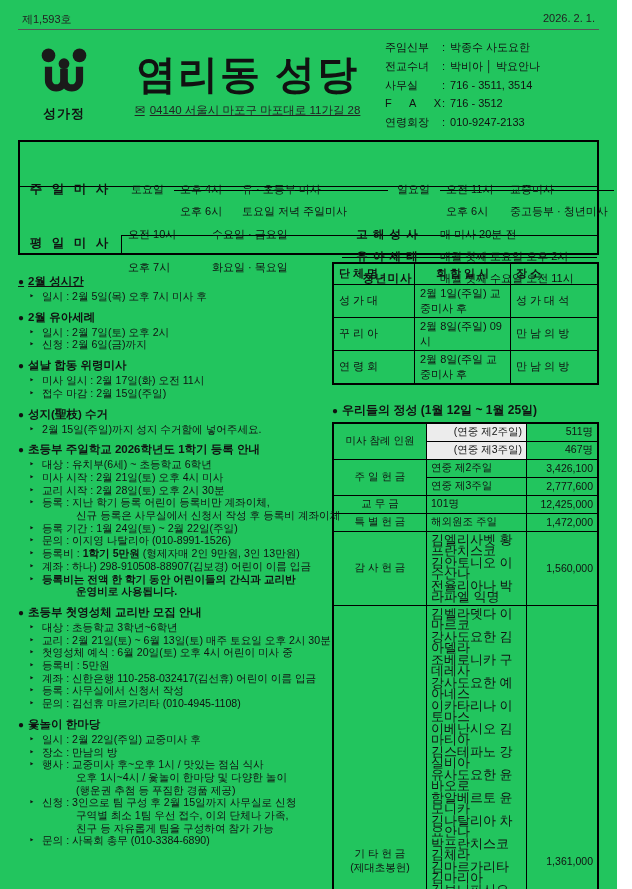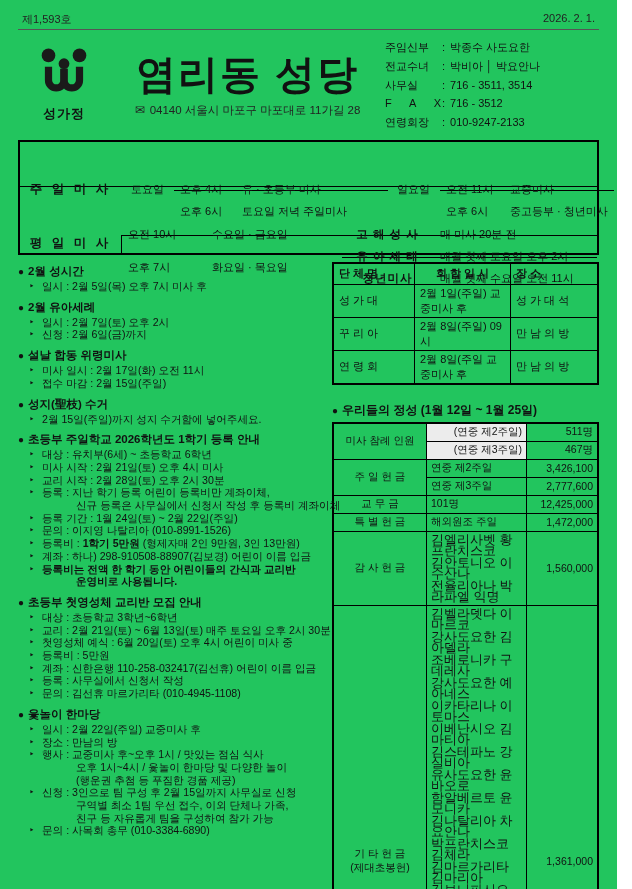--- a/index.html
+++ b/index.html
@@ -8,42 +8,42 @@
         overflow:hidden;position:relative;}
   
   .masthead{display:flex;justify-content:space-between;font-size:11px;color:#222;
             border-bottom:1.2px solid #555;padding:0 4px 2px 4px;}
   
   .header{display:flex;align-items:center;margin:8px 0 8px 0;}
   .logo{width:92px;text-align:center;}
   .logo-cap{font-weight:bold;font-size:13px;margin-top:1px;letter-spacing:1px;}
   .titleblock{flex:1;text-align:center;}
   .church-title{font-weight:bold;font-size:40px;letter-spacing:2px;line-height:44px;}
-  .address{font-size:11.5px;margin-top:7px;color:#222;}
+  .address{font-size:11.5px;margin-top:7px;color:#222;text-decoration:underline;}
   .address .env{font-size:12px;margin-right:5px;}
   .contacts{width:214px;font-size:11px;line-height:18.8px;}
   .crow{white-space:nowrap;}
   .clabel{display:inline-block;width:56px;text-align:justify;text-align-last:justify;}
   .ccolon{margin:0 5px 0 1px;}
   
   .mass-wrap{border:2px solid #000;}
   .massA{display:grid;grid-template-columns:102px 52px 62px 152px 52px 64px 1fr;
          grid-template-rows:22px 22px;border-bottom:1px solid #000;}
   .massB{display:grid;grid-template-columns:102px 84px 136px 92px 1fr;
          grid-template-rows:repeat(6,11px);}
   .mc{display:flex;align-items:center;padding:0 6px;font-size:11px;white-space:nowrap;box-sizing:border-box;margin-top:48px;}
   .mc.ctr{justify-content:center;padding:0 2px;}
   .mc.lbl{font-weight:bold;font-size:12.5px;justify-content:center;letter-spacing:3px;}
   .mc.slbl{font-weight:bold;font-size:11.5px;justify-content:center;letter-spacing:1px;}
   .br{border-right:1px solid #000;} .bb{border-bottom:1px solid #000;}
   
   .cols{display:flex;gap:10px;margin-top:7px;}
   .colL{width:304px;} .colR{flex:1;min-width:0;}
   .sec-title{font-size:11.5px;font-weight:bold;line-height:14px;margin:7px 0 1px 0;}
-  .sec-title:first-child{margin-top:2px;}
+  .sec-title:first-child{margin-top:12px;text-decoration:underline;}
   .sec-title .sb{font-size:10px;margin-right:4px;}
   .line{font-size:10.6px;line-height:12.7px;padding-left:24px;position:relative;white-space:nowrap;}
   .line .blt{position:absolute;left:11px;top:0;font-size:9px;}
   .line.cont{padding-left:58px;}
   .line b{font-weight:bold;}
   
   .rtitle{font-size:12px;font-weight:bold;margin:0 0 3px 0;}
   .rtitle .sb{font-size:10px;margin-right:4px;}
   .rtitle.second{margin-top:17px;}
   table.t1{width:100%;border-collapse:collapse;border:2px solid #000;}

